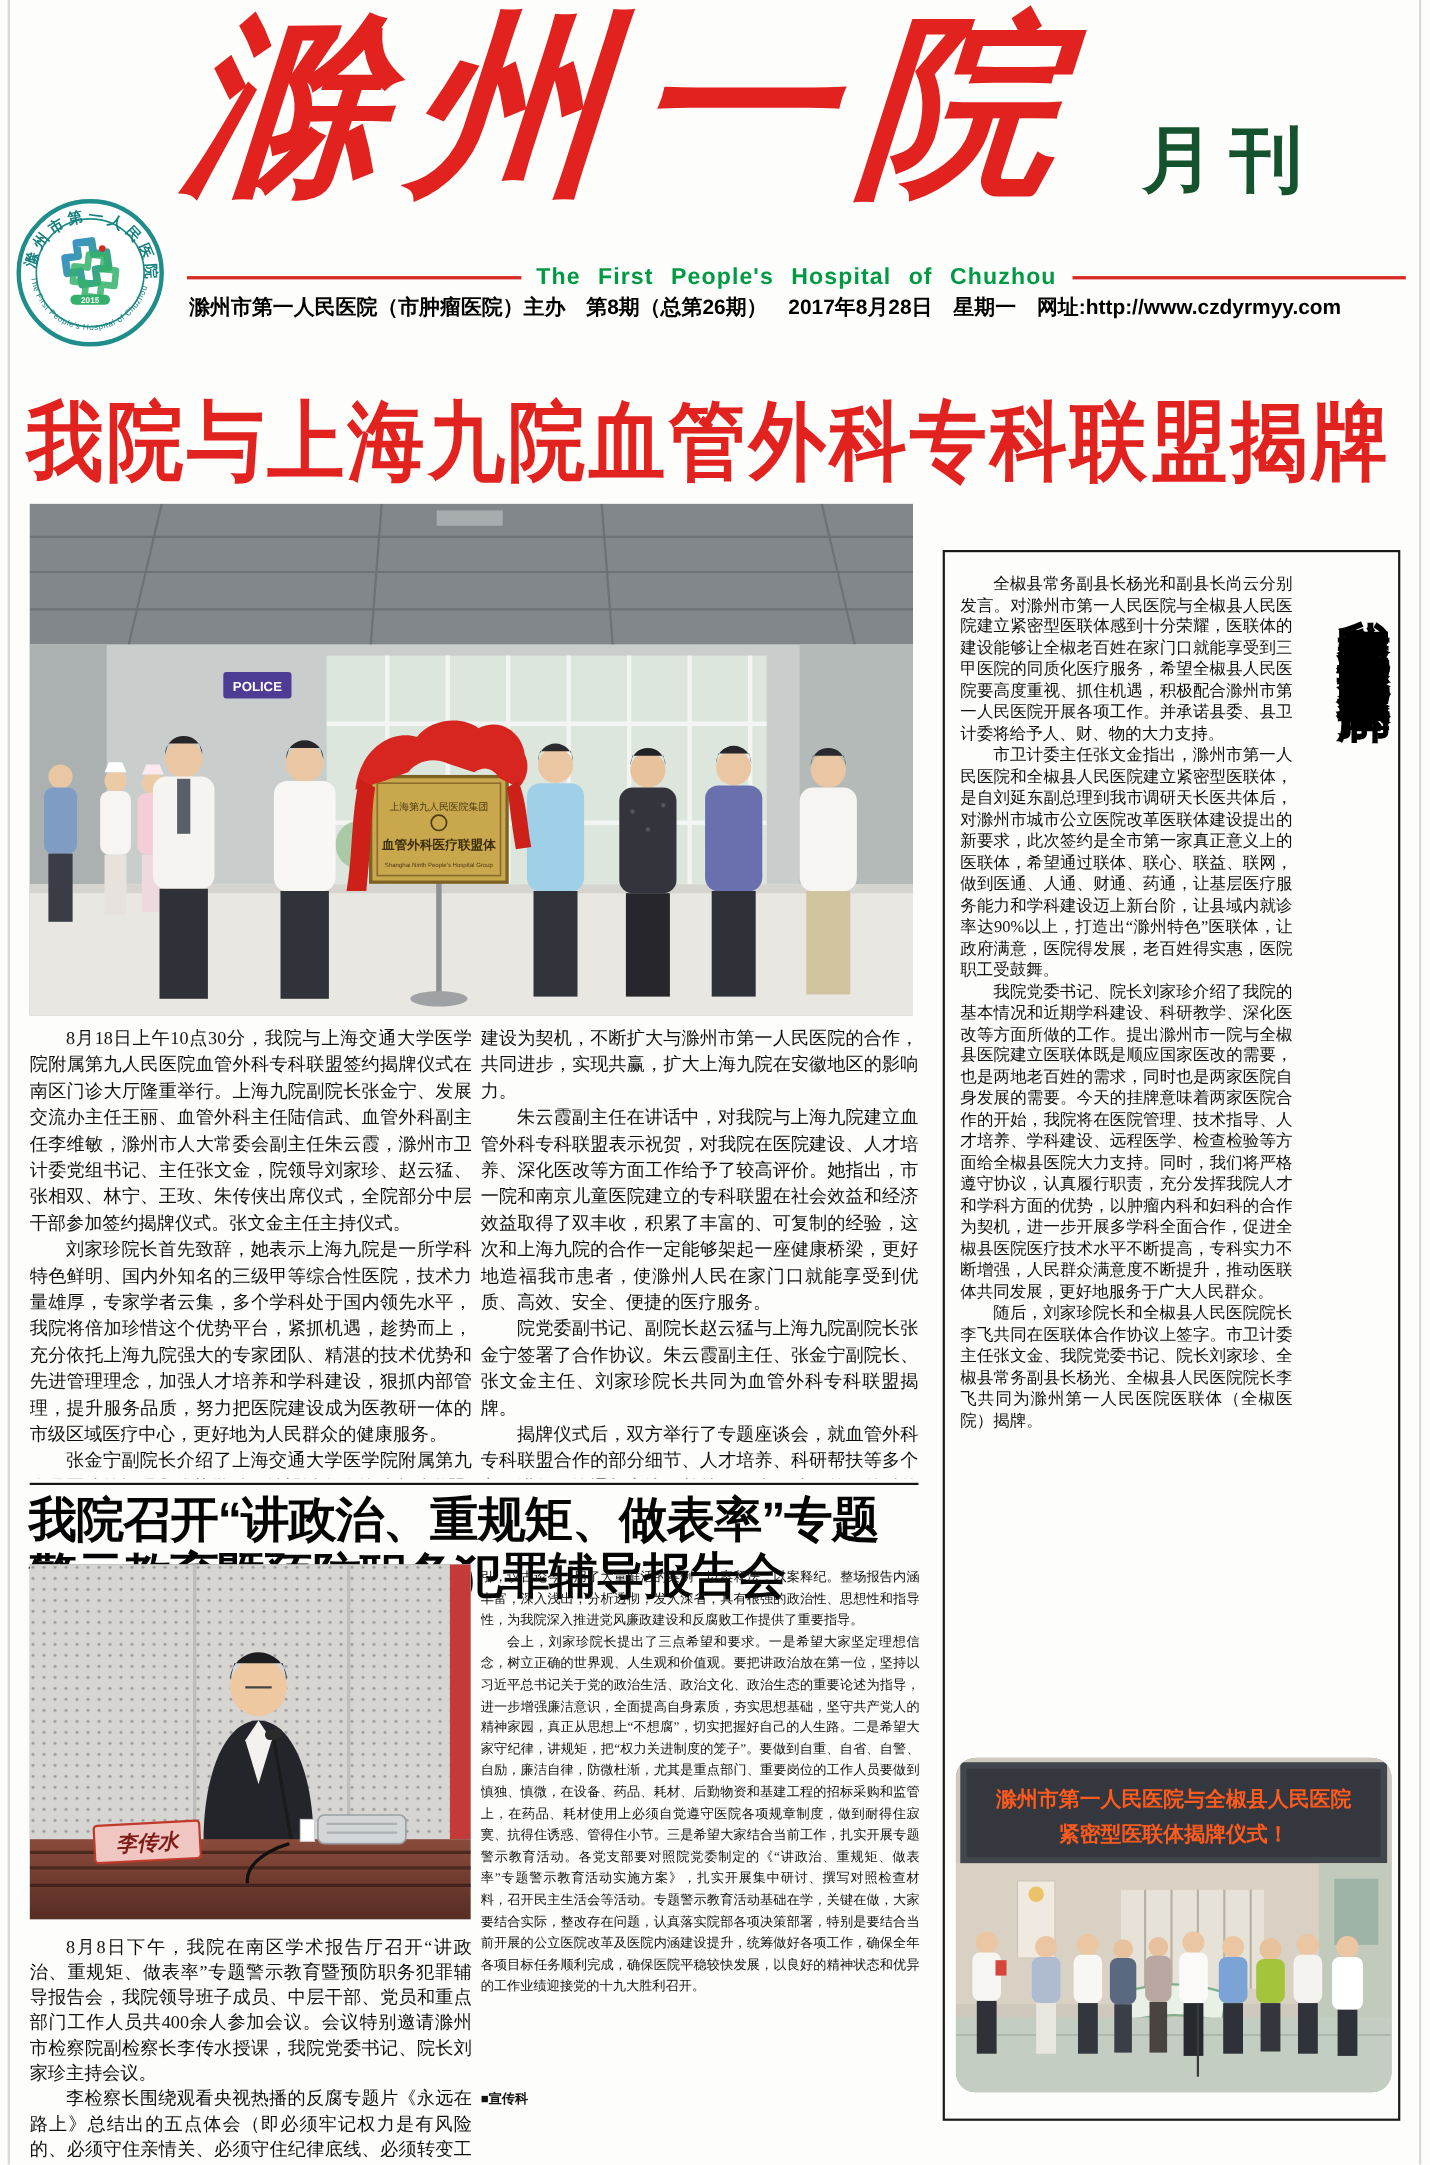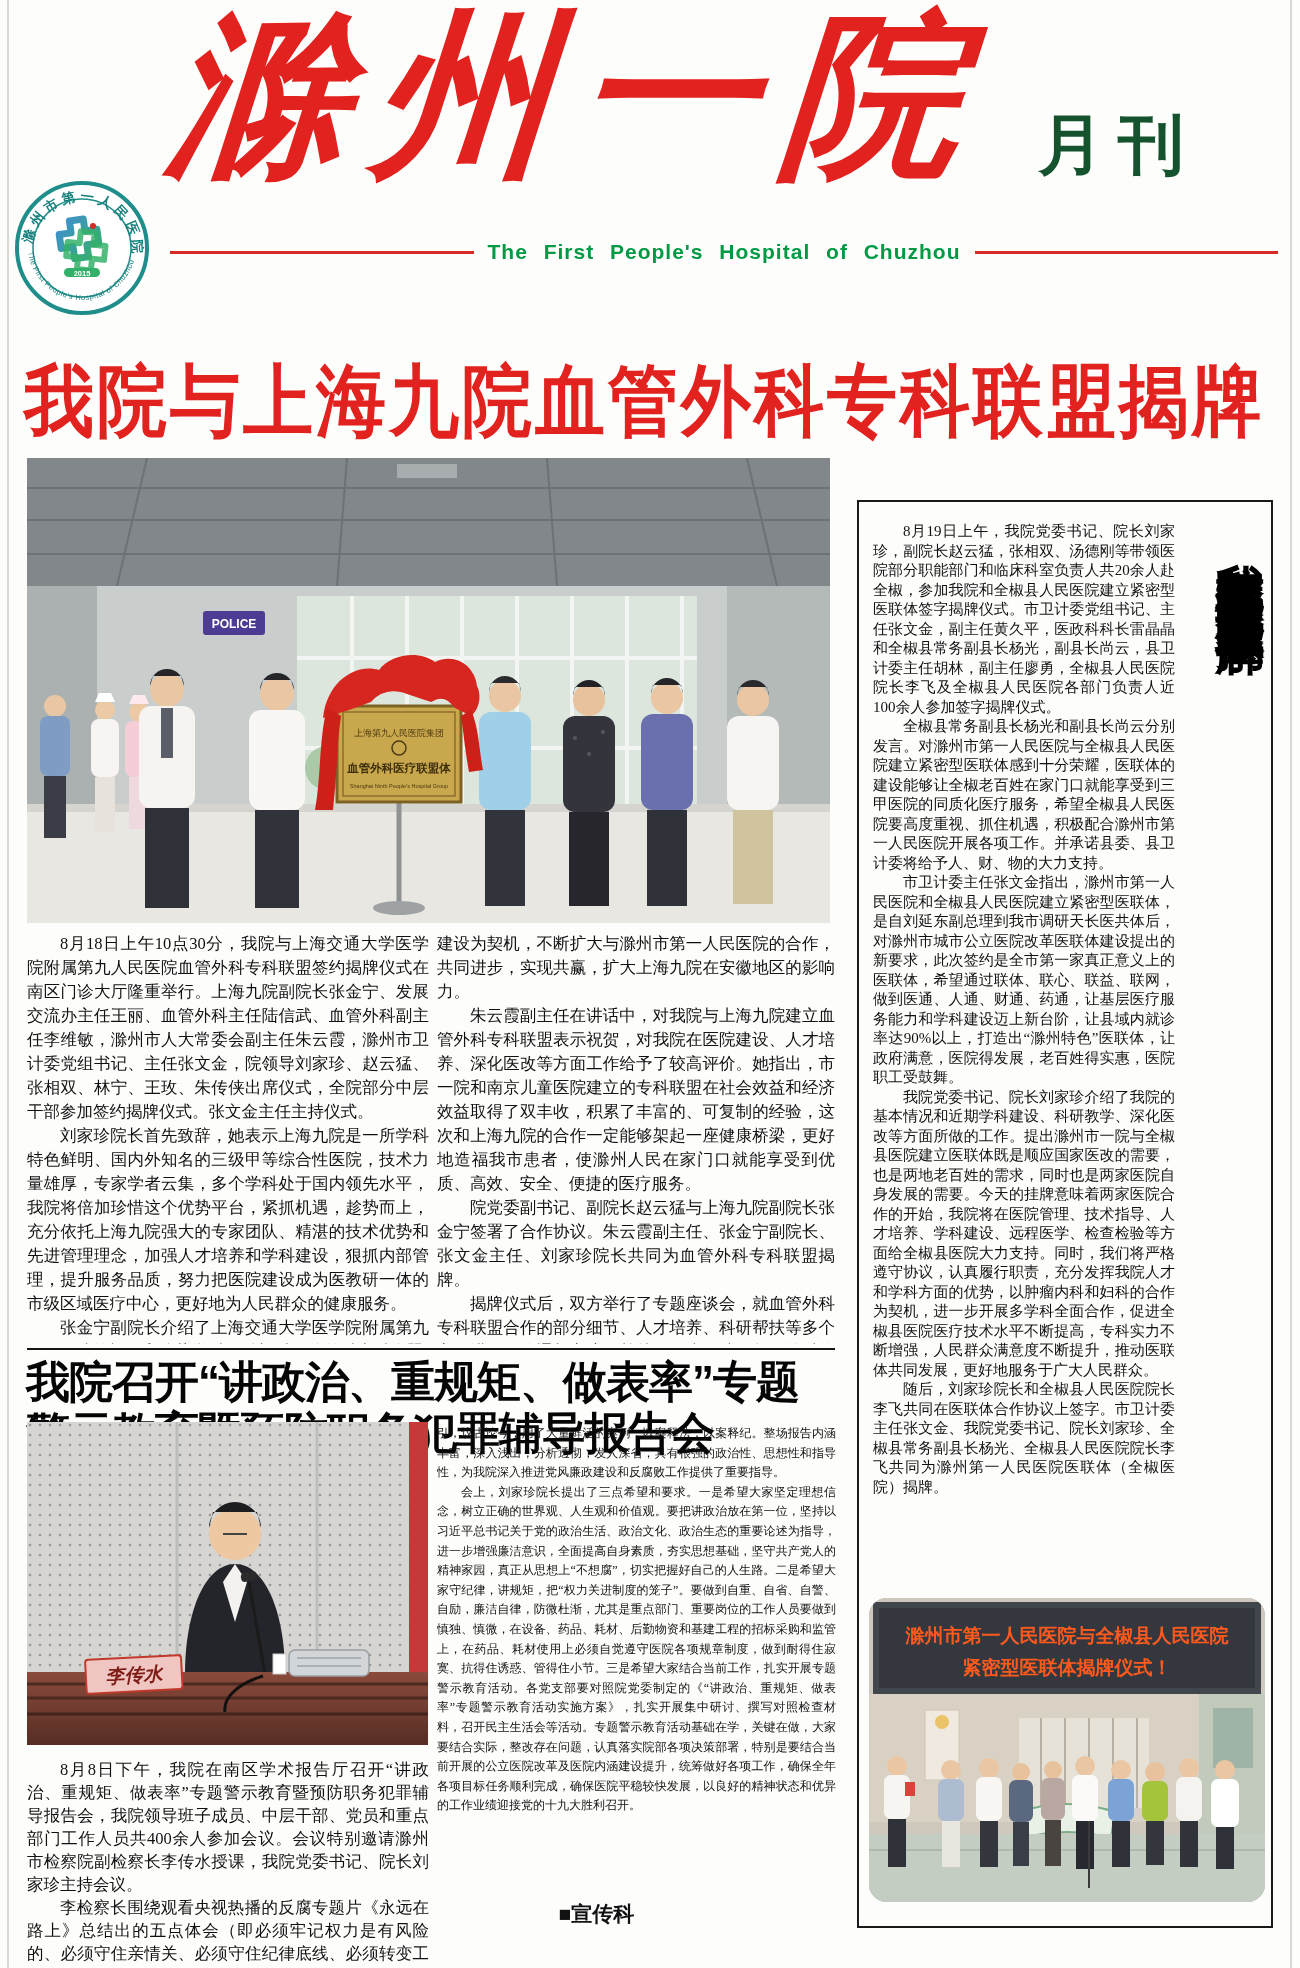--- a/index.html
+++ b/index.html
@@ -41,22 +41,22 @@
   .a1{font-size:16.5px;line-height:24px;}
   .a1c1{left:27px;top:932px;width:402px;height:412px;}
   .a1c2{left:437px;top:932px;width:398px;height:412px;}
   .byline{font-weight:bold;font-family:"Liberation Sans","DejaVu Sans",sans-serif;margin-left:28px;white-space:nowrap;}
   .divider{position:absolute;left:27px;top:1348px;width:808px;height:2px;background:#151515;}
 
   .headline-2{position:absolute;left:26px;top:1356px;width:812px;font-size:44px;line-height:1.16;
          font-weight:800;color:#050505;font-family:"Liberation Sans","DejaVu Sans",sans-serif;letter-spacing:-1px;}
   .a2r{left:437px;top:1424px;width:399px;height:508px;font-size:12px;line-height:19.6px;}
   .a2l{left:27px;top:1758px;width:402px;height:206px;font-size:16.5px;line-height:23px;}
-  .a2-byline{position:absolute;left:437px;top:1900px;width:399px;text-align:center;font-weight:bold;
-         font-family:"Liberation Sans","DejaVu Sans",sans-serif;font-size:21px;padding-right:80px;box-sizing:border-box;}
+  .a2-byline{position:absolute;left:437px;top:1900px;width:399px;text-align:left;font-weight:bold;
+         font-family:"Liberation Sans","DejaVu Sans",sans-serif;font-size:12px;padding-right:80px;box-sizing:border-box;}
 
   
   .union-box{position:absolute;left:857px;top:500px;width:416px;height:1428px;border:2px solid #1a1a1a;
          box-sizing:border-box;background:#fdfdfc;}
   .union-text{position:absolute;left:14px;top:20px;width:302px;height:1068px;font-size:15px;line-height:19.5px;
          text-align:justify;overflow:hidden;}
   .union-vert{position:absolute;right:6px;top:22px;height:1056px;writing-mode:vertical-rl;
          font-size:49px;font-weight:700;letter-spacing:3px;color:#000;line-height:1.0;
          font-family:"Liberation Serif","DejaVu Serif",serif;}
 </style>
@@ -96,20 +96,21 @@
       <rect x="50" y="88" width="36" height="9" rx="4.5" fill="#35b06a"></rect>
       <text x="68" y="95.5" text-anchor="middle" font-size="7.5" font-weight="bold" fill="#ffffff" font-family="Liberation Sans, DejaVu Sans, sans-serif">2015</text>
     </svg>
   </div>
 
   <div class="eng-row">
     <div class="rule"></div>
     <div class="eng-title">The First People's Hospital of Chuzhou</div>
     <div class="rule"></div>
   </div>
+  <div class="info-line">滁州市第一人民医院（市肿瘤医院）主办　第8期（总第26期）　2017年8月28日　星期一　网址:http://www.czdyrmyy.com</div>
 
   <div class="headline-main">我院与上海九院血管外科专科联盟揭牌</div>
 
   <div class="photo photo-main">
     <svg width="803" height="465" viewBox="0 0 803 465">
       <rect width="803" height="465" fill="#d8d8d4"></rect>
 
       <rect width="803" height="128" fill="#81878a"></rect>
       <g stroke="#6c7275" stroke-width="2">
         <line x1="0" y1="30" x2="803" y2="30"></line>
@@ -298,21 +299,20 @@
   </div>
   <div class="a2-byline">■宣传科</div>
 
   <div class="col a2l">
     <p class="para">8月8日下午，我院在南区学术报告厅召开“讲政治、重规矩、做表率”专题警示教育暨预防职务犯罪辅导报告会，我院领导班子成员、中层干部、党员和重点部门工作人员共400余人参加会议。会议特别邀请滁州市检察院副检察长李传水授课，我院党委书记、院长刘家珍主持会议。</p>
     <p class="para">李检察长围绕观看央视热播的反腐专题片《永远在路上》总结出的五点体会（即必须牢记权力是有风险的、必须守住亲情关、必须守住纪律底线、必须转变工作作风、必须坚定理想信念）与大家进行分享交流。他旁征博</p>
   </div>
 
   <div class="union-box">
     <div class="union-text">
-      <p class="para">8月19日上午，我院党委书记、院长刘家珍，副院长赵云猛，张相双、汤德刚等带领医院部分职能部门和临床科室负责人共20余人赴全椒，参加我院和全椒县人民医院建立紧密型医联体签字揭牌仪式。市卫计委党组书记、主任张文金，副主任黄久平，医政科科长雷晶晶和全椒县常务副县长杨光，副县长尚云，县卫计委主任胡林，副主任廖勇，全椒县人民医院院长李飞及全椒县人民医院各部门负责人近100余人参加签字揭牌仪式。</p>
       <p class="para">全椒县常务副县长杨光和副县长尚云分别发言。对滁州市第一人民医院与全椒县人民医院建立紧密型医联体感到十分荣耀，医联体的建设能够让全椒老百姓在家门口就能享受到三甲医院的同质化医疗服务，希望全椒县人民医院要高度重视、抓住机遇，积极配合滁州市第一人民医院开展各项工作。并承诺县委、县卫计委将给予人、财、物的大力支持。</p>
       <p class="para">市卫计委主任张文金指出，滁州市第一人民医院和全椒县人民医院建立紧密型医联体，是自刘延东副总理到我市调研天长医共体后，对滁州市城市公立医院改革医联体建设提出的新要求，此次签约是全市第一家真正意义上的医联体，希望通过联体、联心、联益、联网，做到医通、人通、财通、药通，让基层医疗服务能力和学科建设迈上新台阶，让县域内就诊率达90%以上，打造出“滁州特色”医联体，让政府满意，医院得发展，老百姓得实惠，医院职工受鼓舞。</p>
       <p class="para">我院党委书记、院长刘家珍介绍了我院的基本情况和近期学科建设、科研教学、深化医改等方面所做的工作。提出滁州市一院与全椒县医院建立医联体既是顺应国家医改的需要，也是两地老百姓的需求，同时也是两家医院自身发展的需要。今天的挂牌意味着两家医院合作的开始，我院将在医院管理、技术指导、人才培养、学科建设、远程医学、检查检验等方面给全椒县医院大力支持。同时，我们将严格遵守协议，认真履行职责，充分发挥我院人才和学科方面的优势，以肿瘤内科和妇科的合作为契机，进一步开展多学科全面合作，促进全椒县医院医疗技术水平不断提高，专科实力不断增强，人民群众满意度不断提升，推动医联体共同发展，更好地服务于广大人民群众。</p>
       <p class="para">随后，刘家珍院长和全椒县人民医院院长李飞共同在医联体合作协议上签字。市卫计委主任张文金、我院党委书记、院长刘家珍、全椒县常务副县长杨光、全椒县人民医院院长李飞共同为滁州第一人民医院医联体（全椒医院）揭牌。</p>
     </div>
     <div class="union-vert">我院和全椒县人民医院首家紧密型医联体签字揭牌</div>
 
     <div class="photo photo-union">
       <svg width="396" height="304" viewBox="0 0 396 304">
         <rect width="396" height="304" fill="#cfc8bd"></rect>

